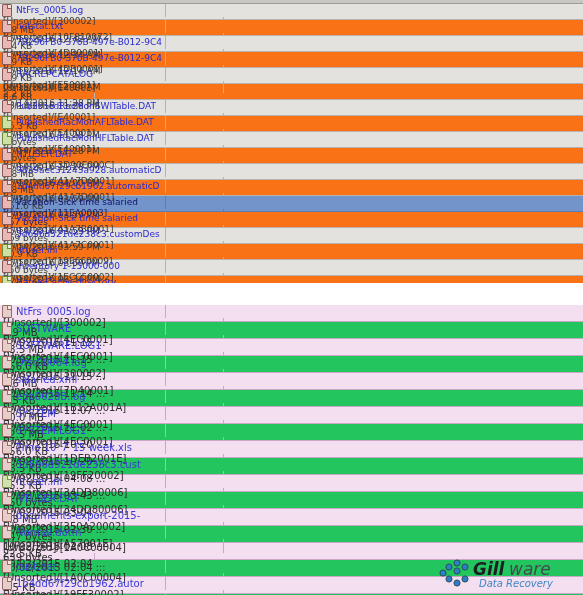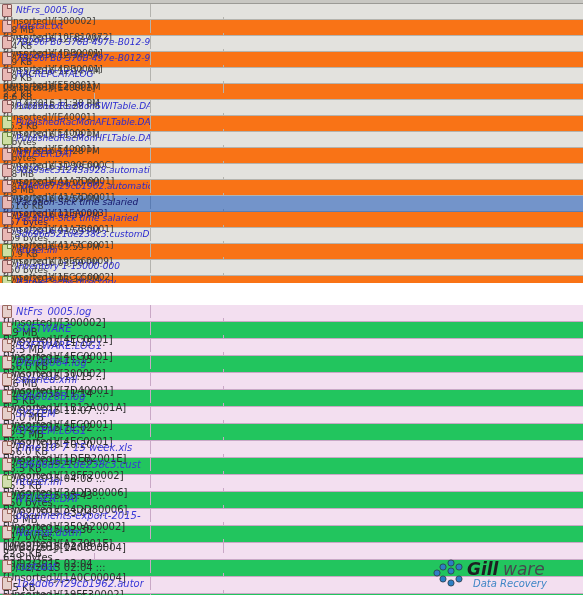--- a/index.html
+++ b/index.html
@@ -16,21 +16,21 @@
   }
   .cell {
     box-sizing: border-box;
     overflow: hidden;
     white-space: nowrap;
     padding: 0 0 0 3px;
     line-height: 1;
     display: flex;
     align-items: center;
   }
-  .c-name   { width: 151px; padding-left: 2px; font-style: italic; }
+  .c-name   { width: 166px; padding-left: 2px; }
   .c-path   { width: 224px; }
   .c-size   { width: 95px;  }
   .c-date   { width: 113px; }
 
   
   #table-one {
     position: absolute;
     left: 0;
     top: 0;
     width: 583px;
@@ -121,21 +121,21 @@
 
   .label {
     overflow: hidden;
     white-space: nowrap;
     text-overflow: clip;
   }
 
   
   #watermark {
     position: absolute;
-    right: 18px;
+    right: 12px;
     bottom: 4px;
     width: 132px;
     height: 34px;
     pointer-events: none;
   }
 </style>
 </head>
 <body>
 
 <div id="table-one">

